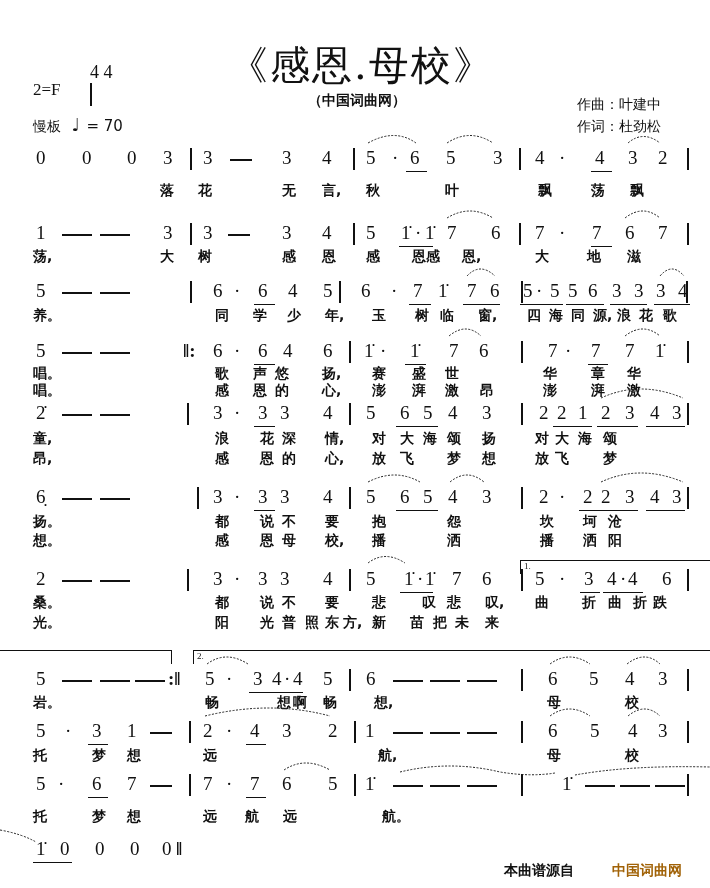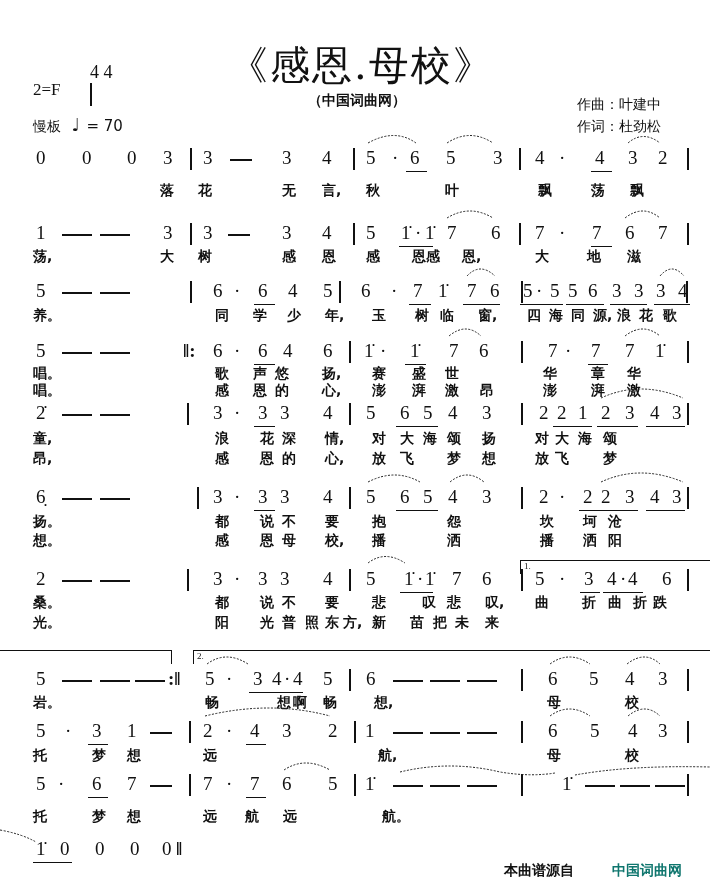--- a/index.html
+++ b/index.html
@@ -493,13 +493,13 @@
     <path d="M284 770 Q305 756 330 770"></path>
     <path d="M550 716 Q569 702 590 716"></path>
     <path d="M628 716 Q645 702 660 716"></path>
     <path d="M400 772 Q450 760 500 772 Q530 777 555 773"></path>
     <path d="M575 775 Q630 765 710 767"></path>
     <path d="M0 830 Q22 834 36 842"></path>
   </g>
 </svg>
 
 <div class="abs footer" style="left:504px;">本曲谱源自</div>
-<div class="abs footer" style="left:612px;color:#0f766e;text-align:center;">中国词曲网</div>
+<div class="abs footer" style="left:612px;color:#a16207;text-align:center;">中国词曲网</div>
 
 </body></html>

